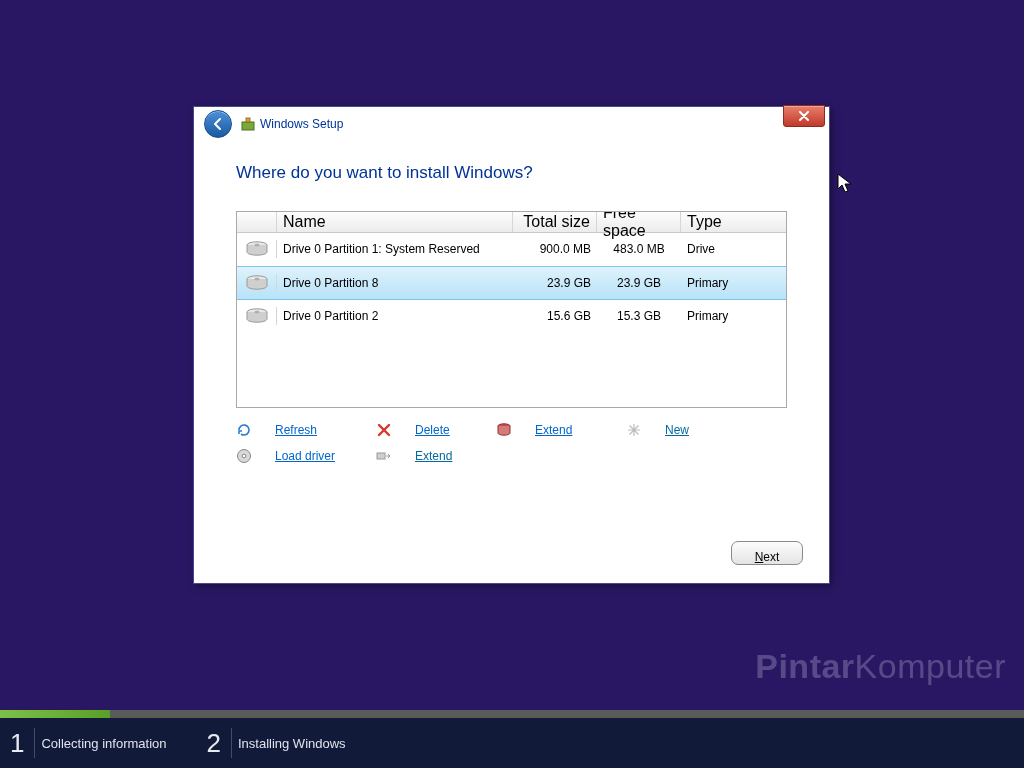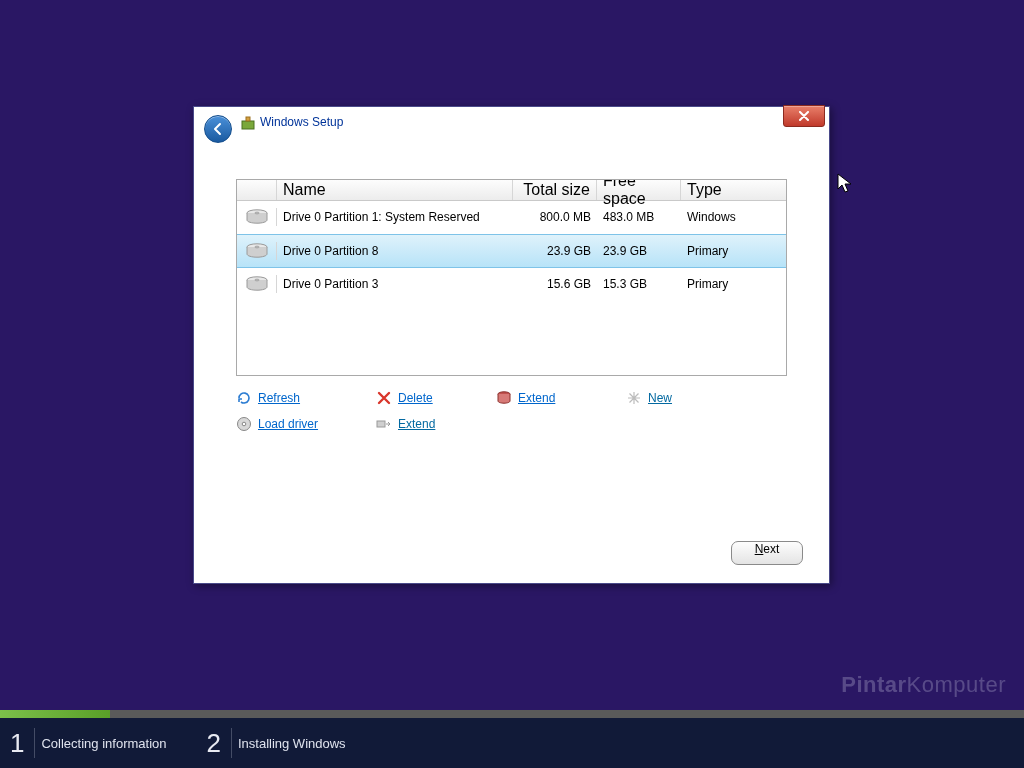--- a/index.html
+++ b/index.html
@@ -1,17 +1,17 @@
 <!DOCTYPE html>
 <html><head>
 <meta charset="utf-8">
 <style>
 html,body{margin:0;padding:0;width:1024px;height:768px;overflow:hidden;font-family:"Segoe UI",Tahoma,sans-serif;background:#2a1764;position:relative}
 .dialog{position:absolute;left:193px;top:106px;width:635px;height:476px;background:#fff;border:1px solid #4a4a8a;box-shadow:2px 2px 8px rgba(0,0,0,.4)}
-.titlebar{height:34px;display:flex;padding:8px 6px;position:relative}
+.titlebar{height:34px;display:flex;align-items:center;padding:0 6px;position:relative}
 .back-btn{width:26px;height:26px;border-radius:50%;background:linear-gradient(#4a90d9,#1a5aa0);display:flex;align-items:center;justify-content:center;margin-left:4px;border:1px solid #134d8c;box-shadow:inset 0 1px 0 rgba(255,255,255,.4)}
 .back-btn svg{width:16px;height:16px}
 .setup-icon{width:16px;height:16px;margin-left:8px;display:inline-block}
 .title-text{font-size:12px;color:#003399;margin-left:4px}
 .close-btn{position:absolute;right:4px;top:-2px;width:40px;height:20px;background:linear-gradient(#e97f6a,#c0392b);border:1px solid #8c2a1f;border-radius:0 0 3px 3px;display:flex;align-items:center;justify-content:center;box-shadow:inset 0 1px 0 rgba(255,255,255,.3)}
 .close-btn svg{width:14px;height:10px}
 .content{padding:22px 42px 0 42px}
 .heading{color:#003399;font-size:17px;font-weight:400;margin:0 0 28px 0}
 .partition-table{border:1px solid #a9a9a9;height:195px;overflow:hidden}
 .phead{display:flex;background:linear-gradient(#fdfdfd,#ececec);border-bottom:1px solid #c9c9c9;font-size:16px;height:20px;align-items:center}
@@ -19,33 +19,33 @@
 .col-icon{width:40px;border-right:1px solid #d6d6d6}
 .col-name{width:236px;justify-content:flex-start}
 .col-size{width:84px;justify-content:flex-end}
 .col-free{width:84px;justify-content:flex-end}
 .col-type{flex:1;justify-content:flex-start;border-right:none!important}
 .prow{display:flex;font-size:12px;height:32px;align-items:center;border-bottom:1px solid transparent}
 .prow>div{padding:0 6px;box-sizing:border-box}
 .prow .col-icon{display:flex;align-items:center;justify-content:center}
 .prow .col-name{width:236px}
 .prow .col-size{width:84px;text-align:right}
-.prow .col-free{width:84px;text-align:left}
+.prow .col-free{width:84px;text-align:center}
 .prow .col-type{flex:1}
 .prow.selected{background:linear-gradient(#dff2fb,#b7e3f8);border-top:1px solid #7ec3e8;border-bottom:1px solid #7ec3e8}
 .disk-icon{width:24px;height:18px}
 .actions{margin-top:14px;display:grid;grid-template-columns:140px 120px 130px 120px;grid-row-gap:10px;font-size:12px}
-.action{display:flex;align-items:center;gap:6px}
+.action{display:flex;align-items:center;gap:23px}
 .action a{color:#0066cc;text-decoration:underline;cursor:pointer}
 .action.disabled a{color:#0369a1;text-decoration:underline}
 .aicon{width:16px;height:16px;flex-shrink:0}
-.next-btn{position:absolute;right:26px;bottom:18px;width:70px;height:22px;font-size:12px;background:linear-gradient(#fdfdfd,#e4e4e4);border:1px solid #8a8a8a;border-radius:7px;display:flex;align-items:flex-start;justify-content:center;cursor:pointer}
+.next-btn{position:absolute;right:26px;bottom:18px;width:70px;height:22px;font-size:12px;background:linear-gradient(#fdfdfd,#e4e4e4);border:1px solid #8a8a8a;border-radius:7px;display:flex;align-items:flex-end;justify-content:center;cursor:pointer}
 .next-btn span{text-decoration:underline;text-decoration-color:transparent}
 .next-btn .u{text-decoration:underline}
-.watermark{position:absolute;right:18px;bottom:70px;color:rgba(210,210,230,.28);font-size:22px;font-weight:600;letter-spacing:.5px}
+.watermark{position:absolute;right:18px;bottom:82px;color:rgba(210,210,230,.28);font-size:34px;font-weight:600;letter-spacing:.5px}
 .watermark .light{font-weight:300}
 .progress-strip{position:absolute;left:0;bottom:50px;width:1024px;height:8px;background:#5a5a5a}
 .progress-fill{height:100%;width:110px;background:linear-gradient(90deg,#7cc04a,#5aa028)}
 .steps{position:absolute;left:0;bottom:0;width:1024px;height:50px;background:#111a38;display:flex;align-items:center;color:#dfe3ee;font-size:13px}
 .step{display:flex;align-items:center;margin-left:10px}
 .step-num{font-size:26px;font-weight:300;margin-right:10px;color:#e8eaf2}
 .step-line{width:1px;height:30px;background:#444c66;margin:0 6px 0 0}
 .step:nth-child(2){margin-left:40px}
 .cursor{position:absolute;left:837px;top:173px;width:16px;height:22px}
 </style>
@@ -67,42 +67,43 @@
     </span>
     <span class="title-text">Windows Setup</span>
     <div class="close-btn">
       <svg viewBox="0 0 14 10">
           <path d="M3 1 L11 9 M11 1 L3 9" stroke="#fff" stroke-width="2" stroke-linecap="round"></path>
         </svg>
     </div>
   </div>
 
   <div class="content">
+    <div class="heading">Where do you want to install Windows?</div>
 
     <div class="partition-table">
       <div class="phead">
         <div class="col-icon"></div>
         <div class="col-name">Name</div>
         <div class="col-size">Total size</div>
         <div class="col-free">Free space</div>
         <div class="col-type">Type</div>
       </div>
       <div id="tbody">
           <div class="prow">
             <div class="col-icon">
               <svg class="disk-icon" viewBox="0 0 24 18">
                 <ellipse cx="12" cy="5" rx="10" ry="3.2" fill="#e8e8e8" stroke="#9a9a9a"></ellipse>
                 <path d="M2 5v7c0 1.8 4.5 3.2 10 3.2s10-1.4 10-3.2V5" fill="#cfcfcf" stroke="#9a9a9a"></path>
                 <ellipse cx="12" cy="5" rx="2.2" ry=".8" fill="#fff" stroke="#9a9a9a"></ellipse>
               </svg>
             </div>
             <div class="col-name">Drive 0 Partition 1: System Reserved</div>
-            <div class="col-size">800.0 MB</div>
+            <div class="col-size">900.0 MB</div>
             <div class="col-free">483.0 MB</div>
-            <div class="col-type">Windows</div>
+            <div class="col-type">Drive</div>
           </div>
           <div class="prow selected">
             <div class="col-icon">
               <svg class="disk-icon" viewBox="0 0 24 18">
                 <ellipse cx="12" cy="5" rx="10" ry="3.2" fill="#e8e8e8" stroke="#9a9a9a"></ellipse>
                 <path d="M2 5v7c0 1.8 4.5 3.2 10 3.2s10-1.4 10-3.2V5" fill="#cfcfcf" stroke="#9a9a9a"></path>
                 <ellipse cx="12" cy="5" rx="2.2" ry=".8" fill="#fff" stroke="#9a9a9a"></ellipse>
               </svg>
             </div>
             <div class="col-name">Drive 0 Partition 8</div>
@@ -111,21 +112,21 @@
             <div class="col-type">Primary</div>
           </div>
           <div class="prow">
             <div class="col-icon">
               <svg class="disk-icon" viewBox="0 0 24 18">
                 <ellipse cx="12" cy="5" rx="10" ry="3.2" fill="#e8e8e8" stroke="#9a9a9a"></ellipse>
                 <path d="M2 5v7c0 1.8 4.5 3.2 10 3.2s10-1.4 10-3.2V5" fill="#cfcfcf" stroke="#9a9a9a"></path>
                 <ellipse cx="12" cy="5" rx="2.2" ry=".8" fill="#fff" stroke="#9a9a9a"></ellipse>
               </svg>
             </div>
-            <div class="col-name">Drive 0 Partition 3</div>
+            <div class="col-name">Drive 0 Partition 2</div>
             <div class="col-size">15.6 GB</div>
             <div class="col-free">15.3 GB</div>
             <div class="col-type">Primary</div>
           </div>
         </div>
     </div>
 
     <div class="actions">
       <div class="action">
         <span class="aicon"><svg viewBox="0 0 16 16">

